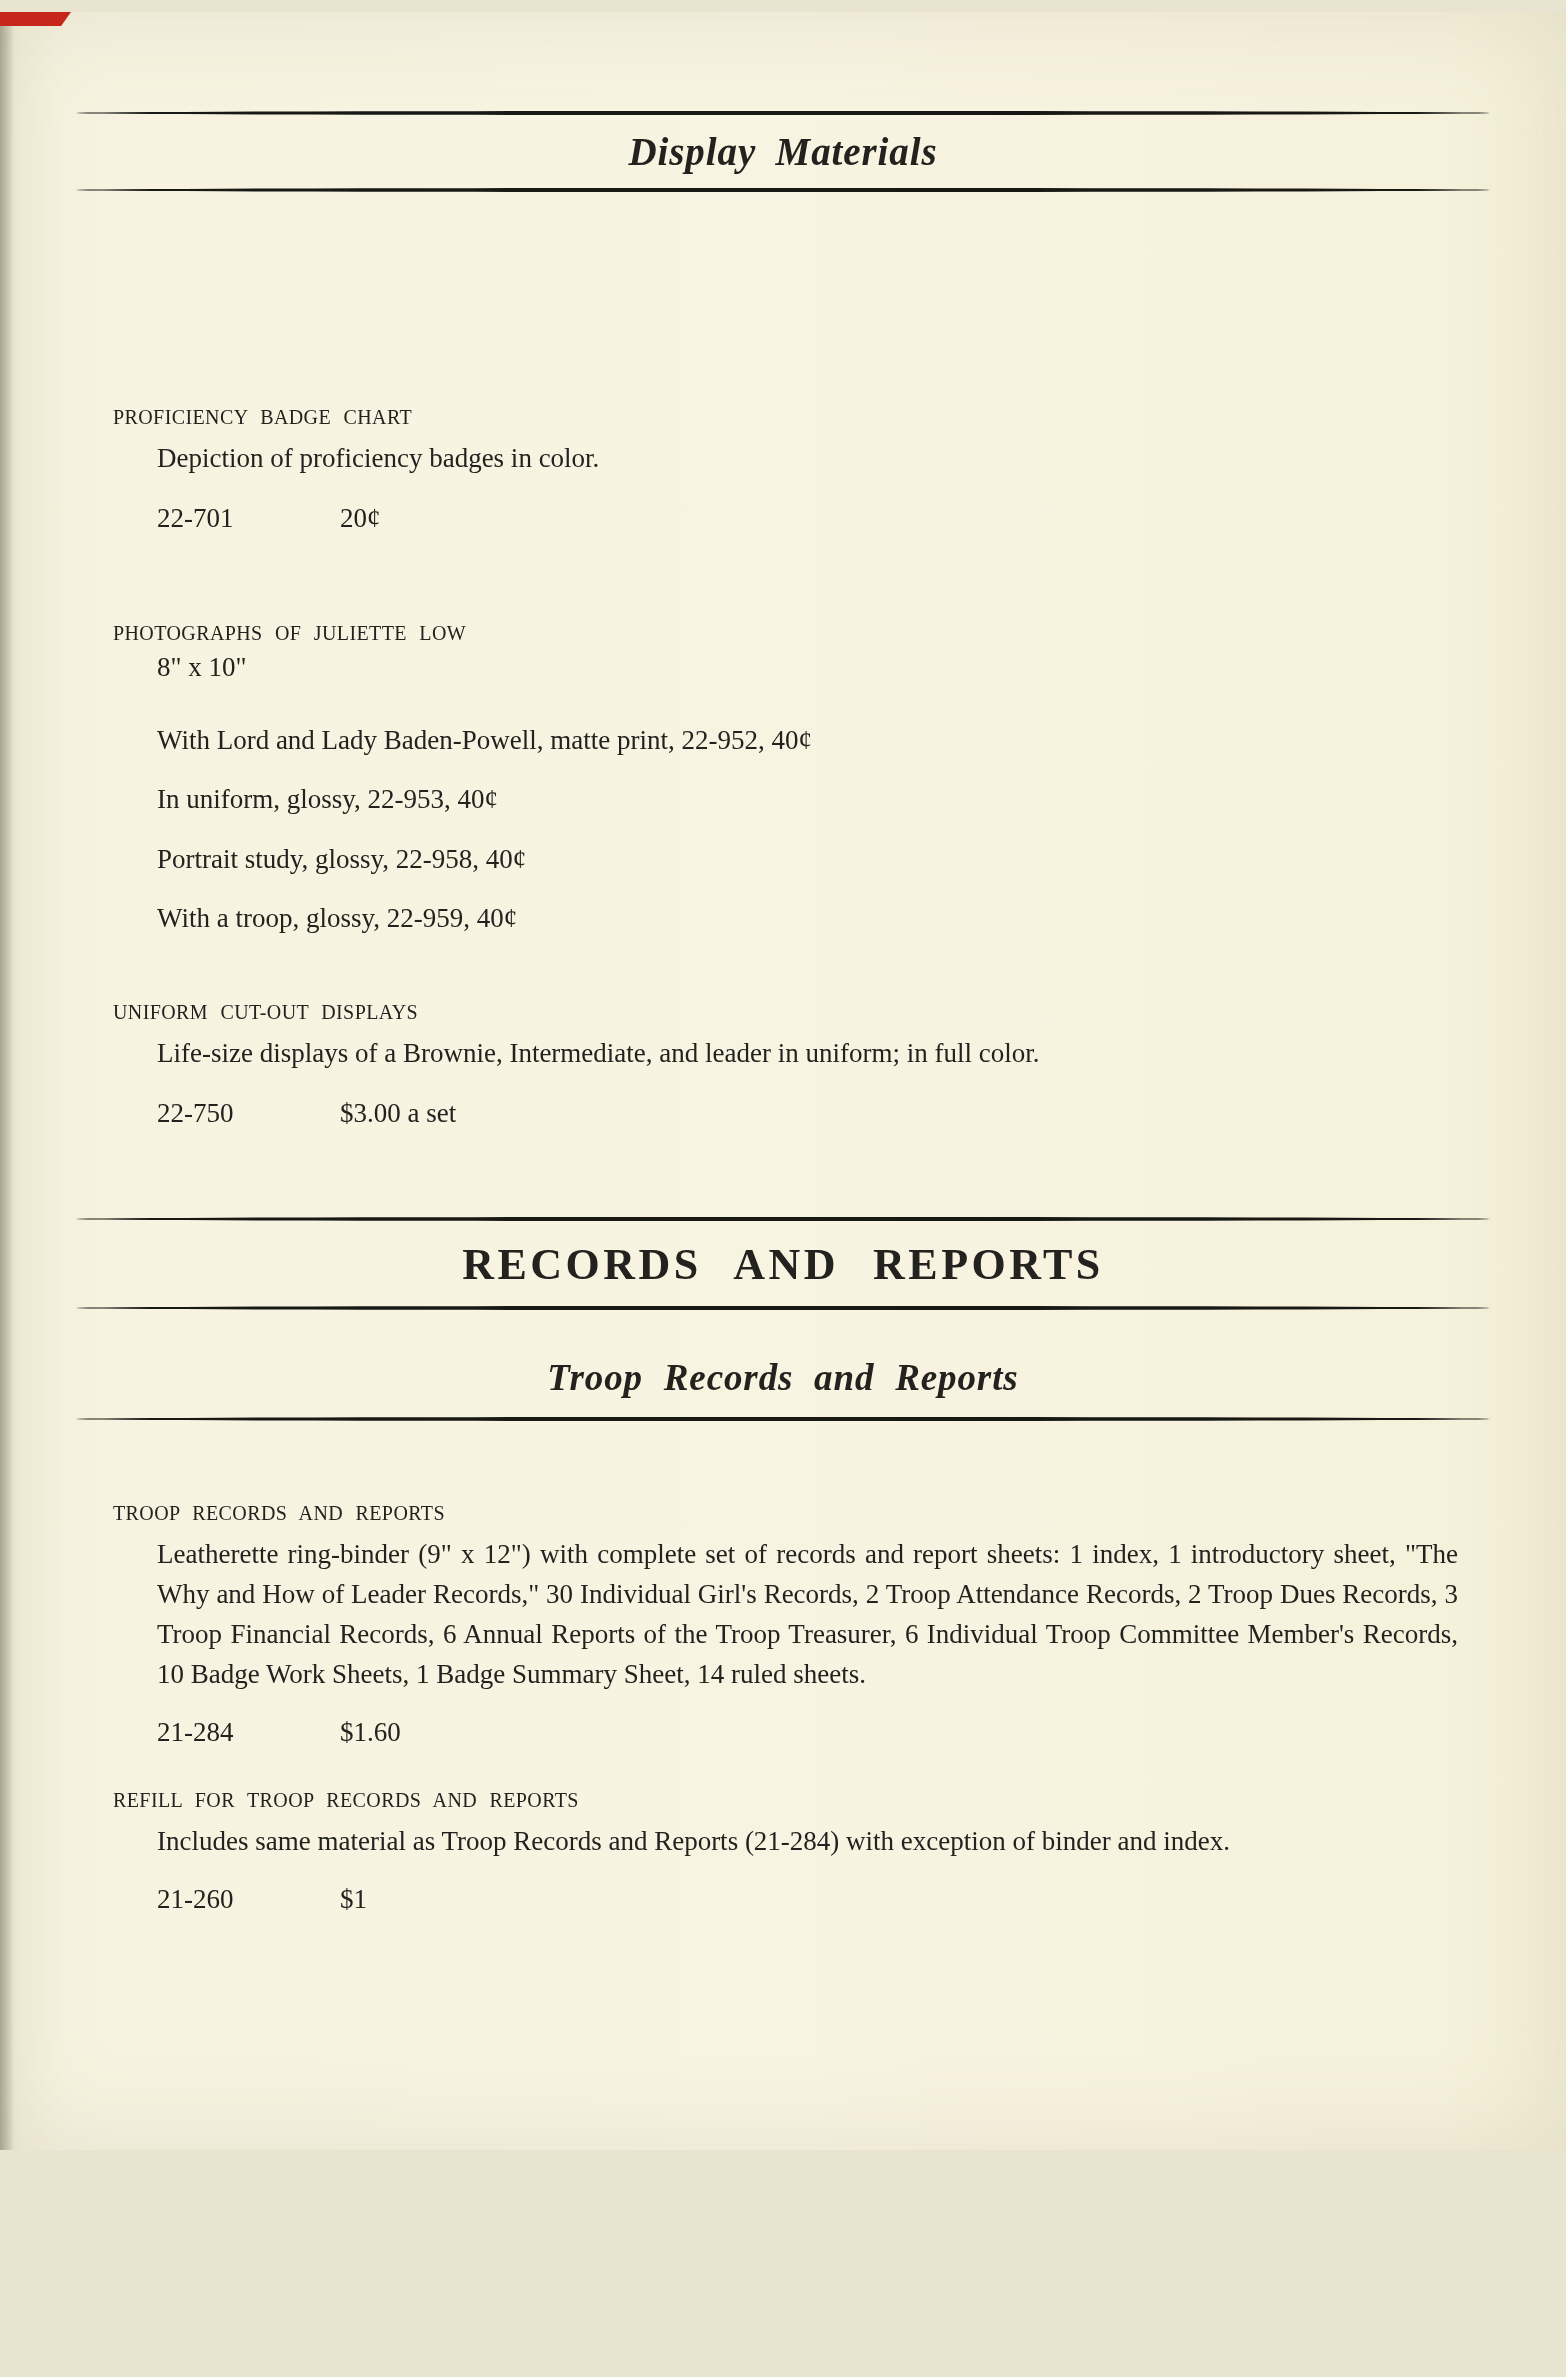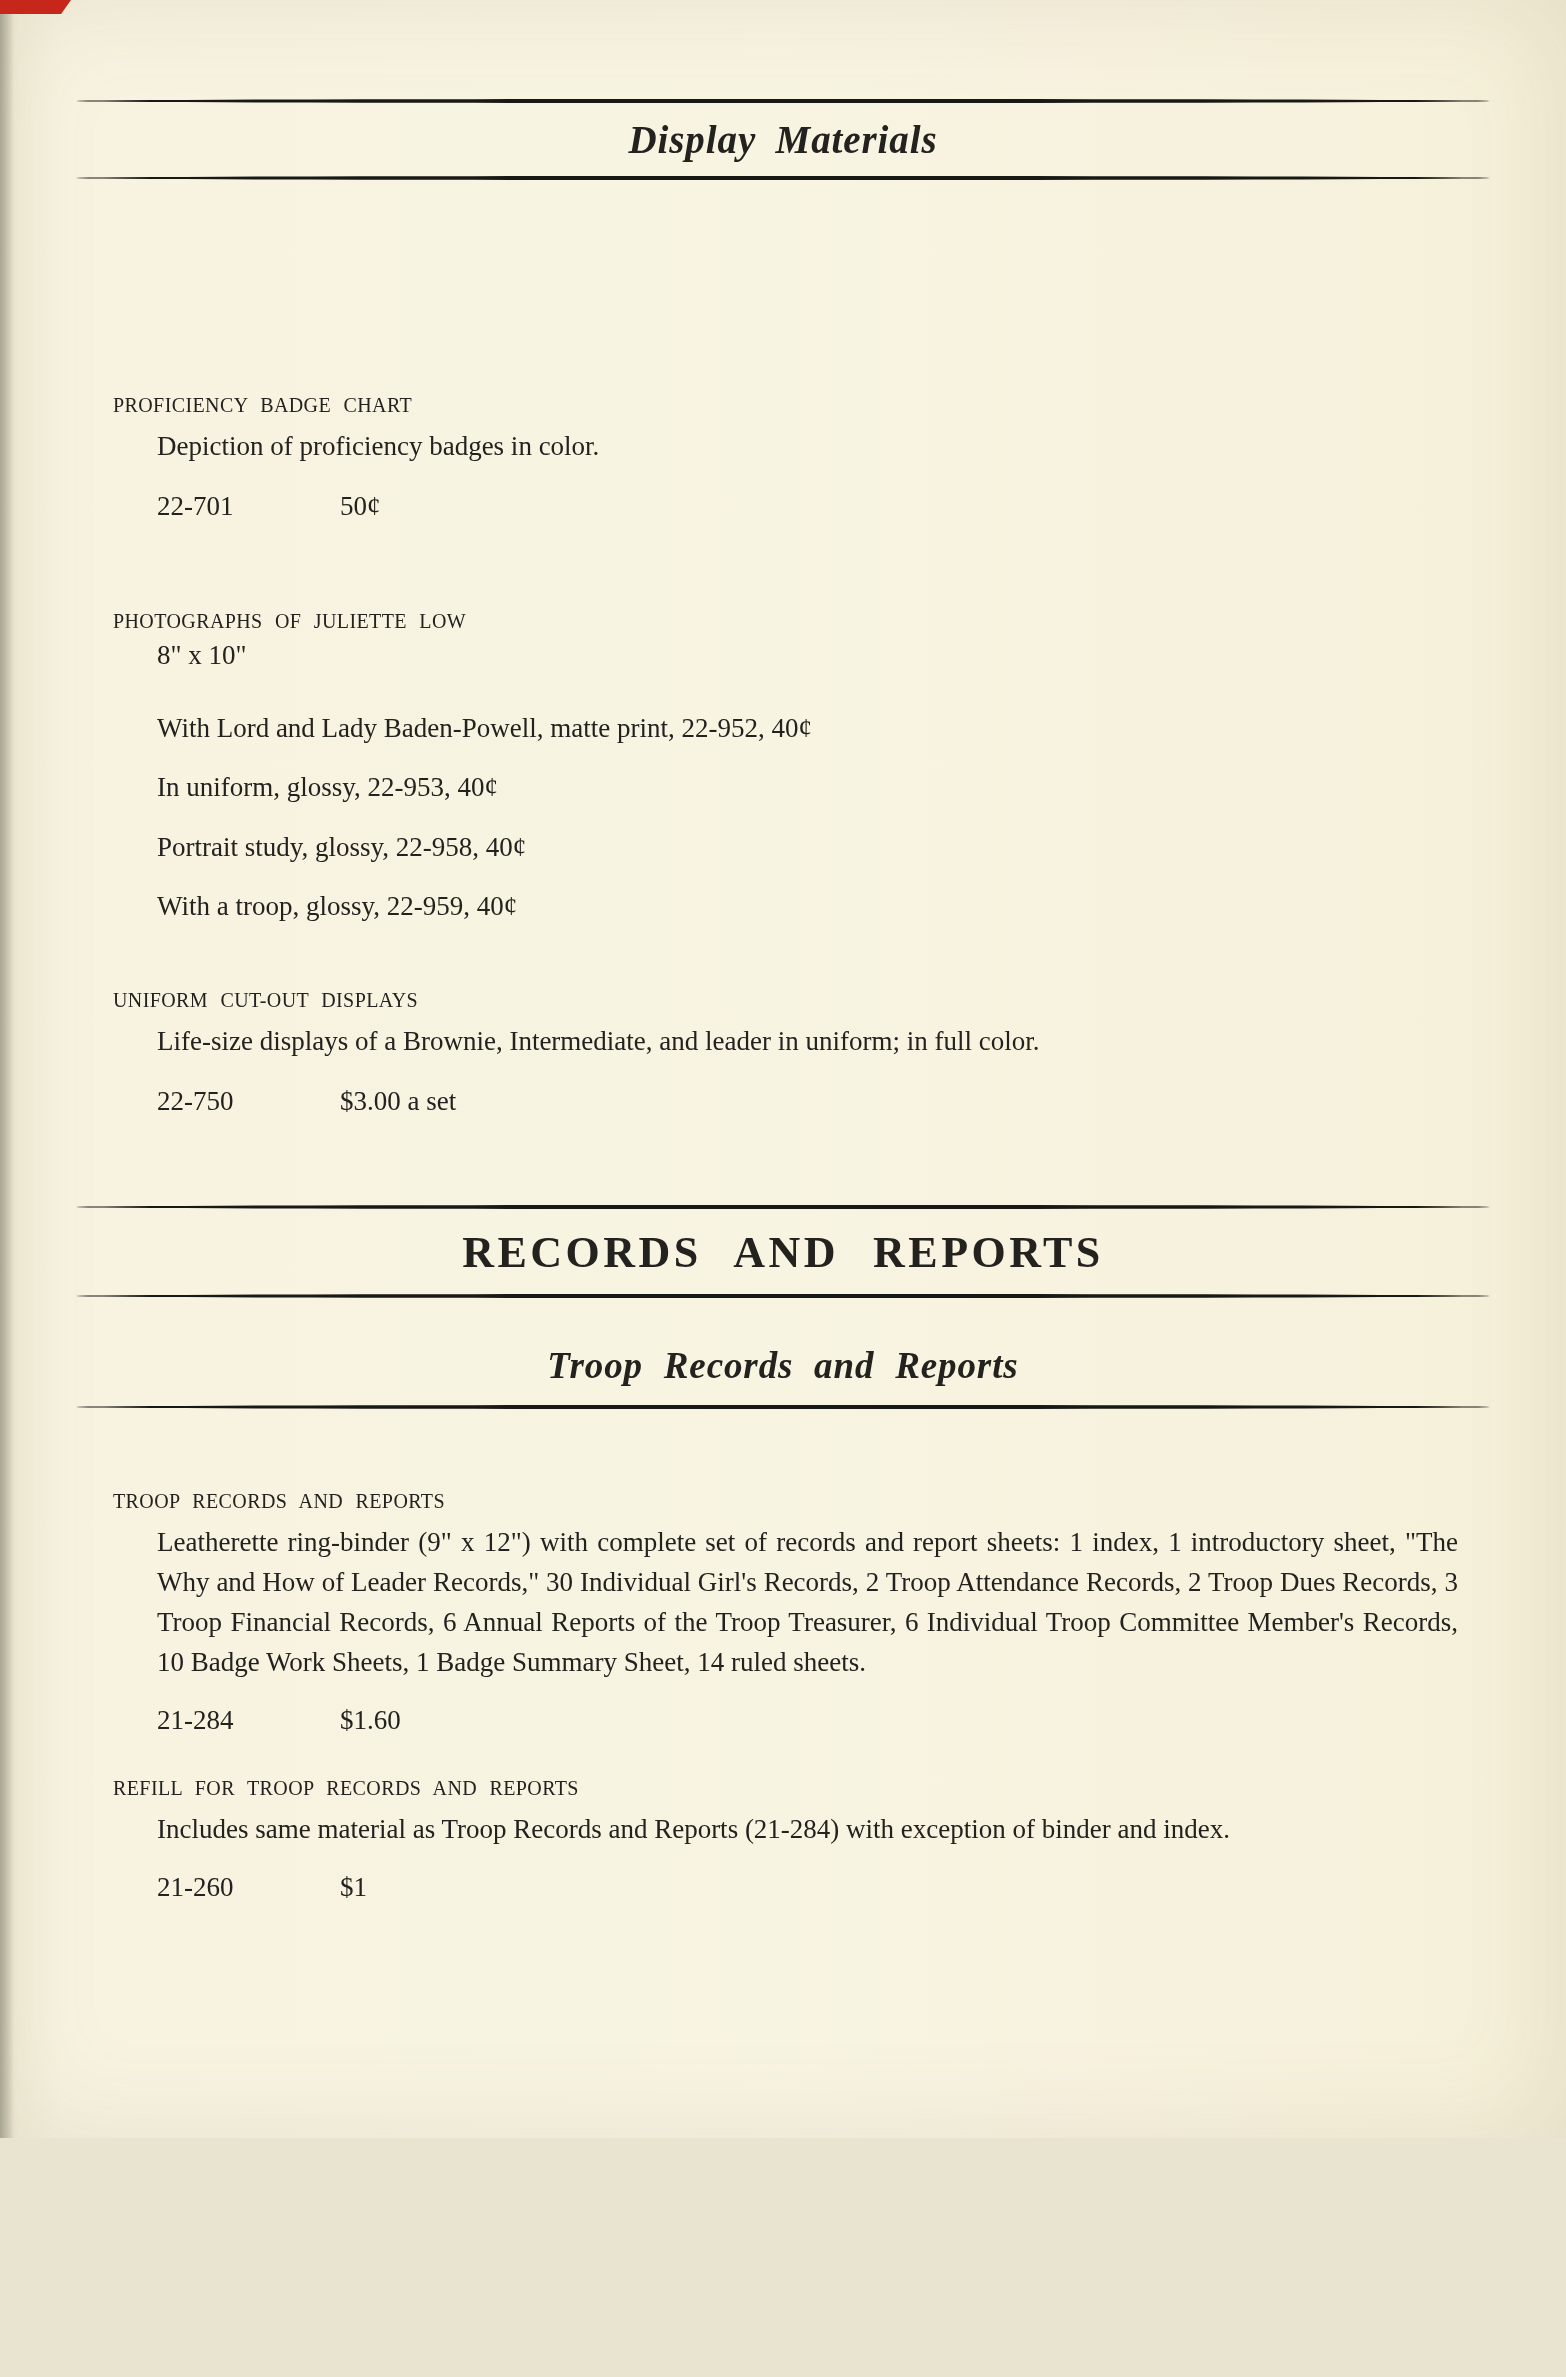--- a/index.html
+++ b/index.html
@@ -5,21 +5,21 @@
   html, body {
     margin: 0;
     padding: 0;
     background: #e9e4cf;
     font-family: "Liberation Serif", "DejaVu Serif", serif;
   }
   .page {
     position: relative;
     width: 1566px;
     height: 2138px;
-    margin: 0 auto;
+    margin: 12px auto;
     background: linear-gradient(90deg, #e7e2cd 0px, #f3efd9 19.4px, #f7f3e0 62px, #f8f4e2 50%, #f6f1db 92%, #f3eed6 100%);
     color: #23221f;
     overflow: hidden;
     box-shadow: inset 0 0 106px rgba(120,110,80,0.12);
   }
   .scan-edge {
     position: absolute;
     left: 0; top: 0; bottom: 0;
     width: 14px;
     background: linear-gradient(90deg, #a8a592, rgba(168,165,146,0));
@@ -131,21 +131,21 @@
 
   <div class="content">
 
     <div class="rule"></div>
     <h1 class="title-main">Display Materials</h1>
     <div class="rule"></div>
 
     <section class="item sec-badge-chart">
       <h2>PROFICIENCY BADGE CHART</h2>
       <p class="desc">Depiction of proficiency badges in color.</p>
-      <p class="codeline"><span class="code">22-701</span><span class="price">50¢</span></p>
+      <p class="codeline"><span class="code">22-701</span><span class="price">20¢</span></p>
     </section>
 
     <section class="item sec-photographs">
       <h2>PHOTOGRAPHS OF JULIETTE LOW</h2>
       <p class="size-line">8" x 10"</p>
       <ul class="variants">
         <li>With Lord and Lady Baden-Powell, matte print, 22-952, 40¢</li>
         <li>In uniform, glossy, 22-953, 40¢</li>
         <li>Portrait study, glossy, 22-958, 40¢</li>
         <li>With a troop, glossy, 22-959, 40¢</li>

